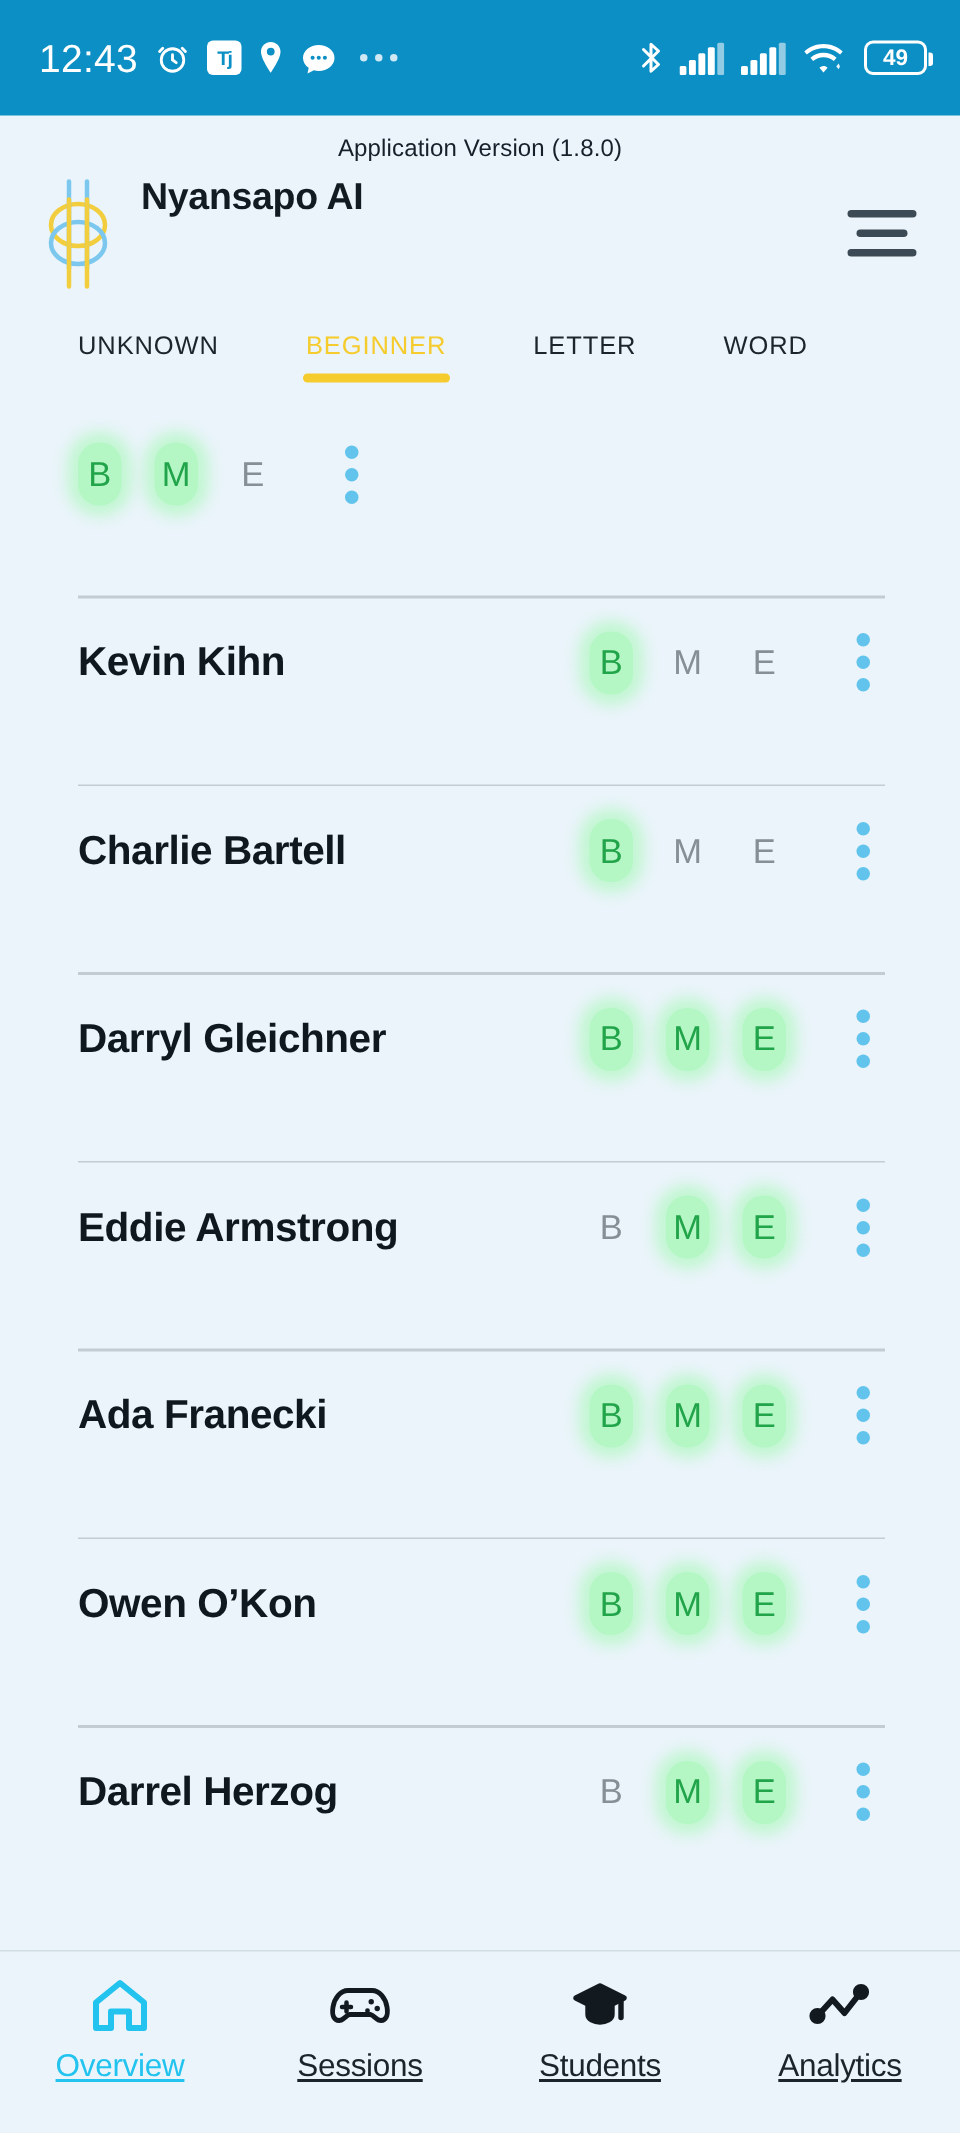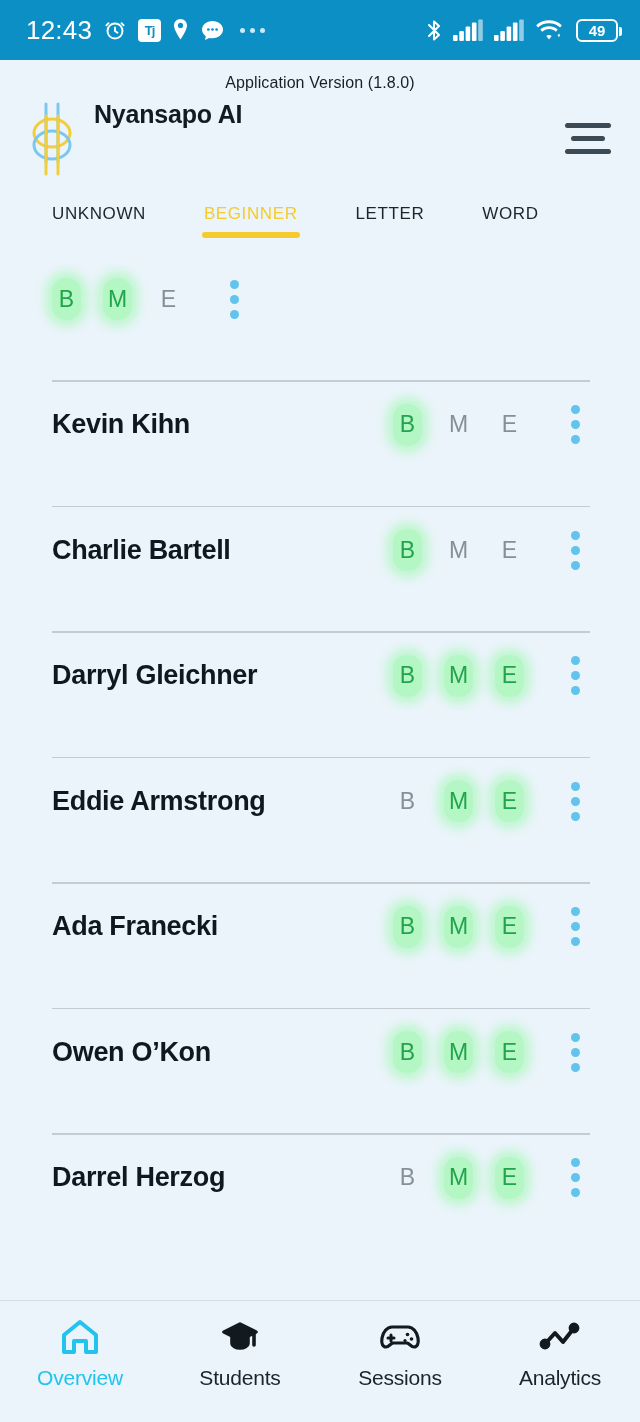--- a/index.html
+++ b/index.html
@@ -20,21 +20,21 @@
     width: 640px;
     height: 1422px;
     position: relative;
     background: #eaf4fa;
     display: flex;
     flex-direction: column;
   }
 
   
   .status-bar {
-    height: 60px;
+    height: 77px;
     background: #0c8fc4;
     color: #ffffff;
     display: flex;
     align-items: center;
     justify-content: space-between;
     padding: 0 22px 0 26px;
     flex: 0 0 auto;
   }
   .status-left, .status-right {
     display: flex;
@@ -243,20 +243,21 @@
     flex-direction: column;
     align-items: center;
     gap: 9px;
     cursor: pointer;
   }
   .nav-icon { height: 40px; display: flex; align-items: center; justify-content: center; }
   .nav-label {
     font-size: 21px;
     color: #1b242b;
     letter-spacing: -0.2px;
+    text-decoration: underline;
   }
   .nav-item.active .nav-label { color: #22c3ee; }
 </style>
 </head>
 <body>
 
 <div class="phone">
 
   <div class="status-bar">
     <div class="status-left">
@@ -494,44 +495,44 @@
       <span class="nav-icon">
         <svg width="40" height="38" viewBox="0 0 40 38" fill="none" stroke="#22c3ee" stroke-width="4" stroke-linejoin="round" stroke-linecap="round">
           <path d="M4 17 L20 4 L36 17 V34 H26 V23 H14 V34 H4 Z"></path>
         </svg>
       </span>
       <span class="nav-label">Overview</span>
     </div>
 
     <div class="nav-item">
       <span class="nav-icon">
-        <svg width="40" height="38" viewBox="0 0 40 38" fill="none" stroke="#12191f" stroke-width="3.6" stroke-linejoin="round" stroke-linecap="round">
-          <path d="M20 6 L36 14 L20 22 L4 14 Z" fill="#12191f"></path>
-          <path d="M12 17.5 V25 c0 3 4 5 8 5 s8-2 8-5 v-7.5" fill="#12191f"></path>
-          <path d="M34 15 V27"></path>
-        </svg>
-      </span>
-      <span class="nav-label">Students</span>
-    </div>
-
-    <div class="nav-item">
-      <span class="nav-icon">
         <svg width="44" height="38" viewBox="0 0 44 38" fill="none" stroke="#12191f" stroke-width="3.2" stroke-linejoin="round" stroke-linecap="round">
           <path d="M14 9 h16 c5 0 9 5 10 11 1 6-1 9-4 9-3 0-4-3-7-4 h-14 c-3 1-4 4-7 4-3 0-5-3-4-9 1-6 5-11 10-11z"></path>
           <path d="M13 17 v6 M10 20 h6" stroke-width="3"></path>
           <circle cx="29.5" cy="16.5" r="1.8" fill="#12191f" stroke="none"></circle>
           <circle cx="33.5" cy="21" r="1.8" fill="#12191f" stroke="none"></circle>
           <circle cx="27" cy="22.5" r="1.6" fill="#12191f" stroke="none"></circle>
         </svg>
       </span>
       <span class="nav-label">Sessions</span>
     </div>
 
     <div class="nav-item">
       <span class="nav-icon">
+        <svg width="40" height="38" viewBox="0 0 40 38" fill="none" stroke="#12191f" stroke-width="3.6" stroke-linejoin="round" stroke-linecap="round">
+          <path d="M20 6 L36 14 L20 22 L4 14 Z" fill="#12191f"></path>
+          <path d="M12 17.5 V25 c0 3 4 5 8 5 s8-2 8-5 v-7.5" fill="#12191f"></path>
+          <path d="M34 15 V27"></path>
+        </svg>
+      </span>
+      <span class="nav-label">Students</span>
+    </div>
+
+    <div class="nav-item">
+      <span class="nav-icon">
         <svg width="44" height="38" viewBox="0 0 44 38" fill="none" stroke="#12191f" stroke-width="4" stroke-linejoin="round" stroke-linecap="round">
           <path d="M7 26 L17 15 L25 24 L36 10"></path>
           <circle cx="7" cy="26" r="3.4" fill="#12191f"></circle>
           <circle cx="36" cy="10" r="3.4" fill="#12191f"></circle>
         </svg>
       </span>
       <span class="nav-label">Analytics</span>
     </div>
 
   </div>

